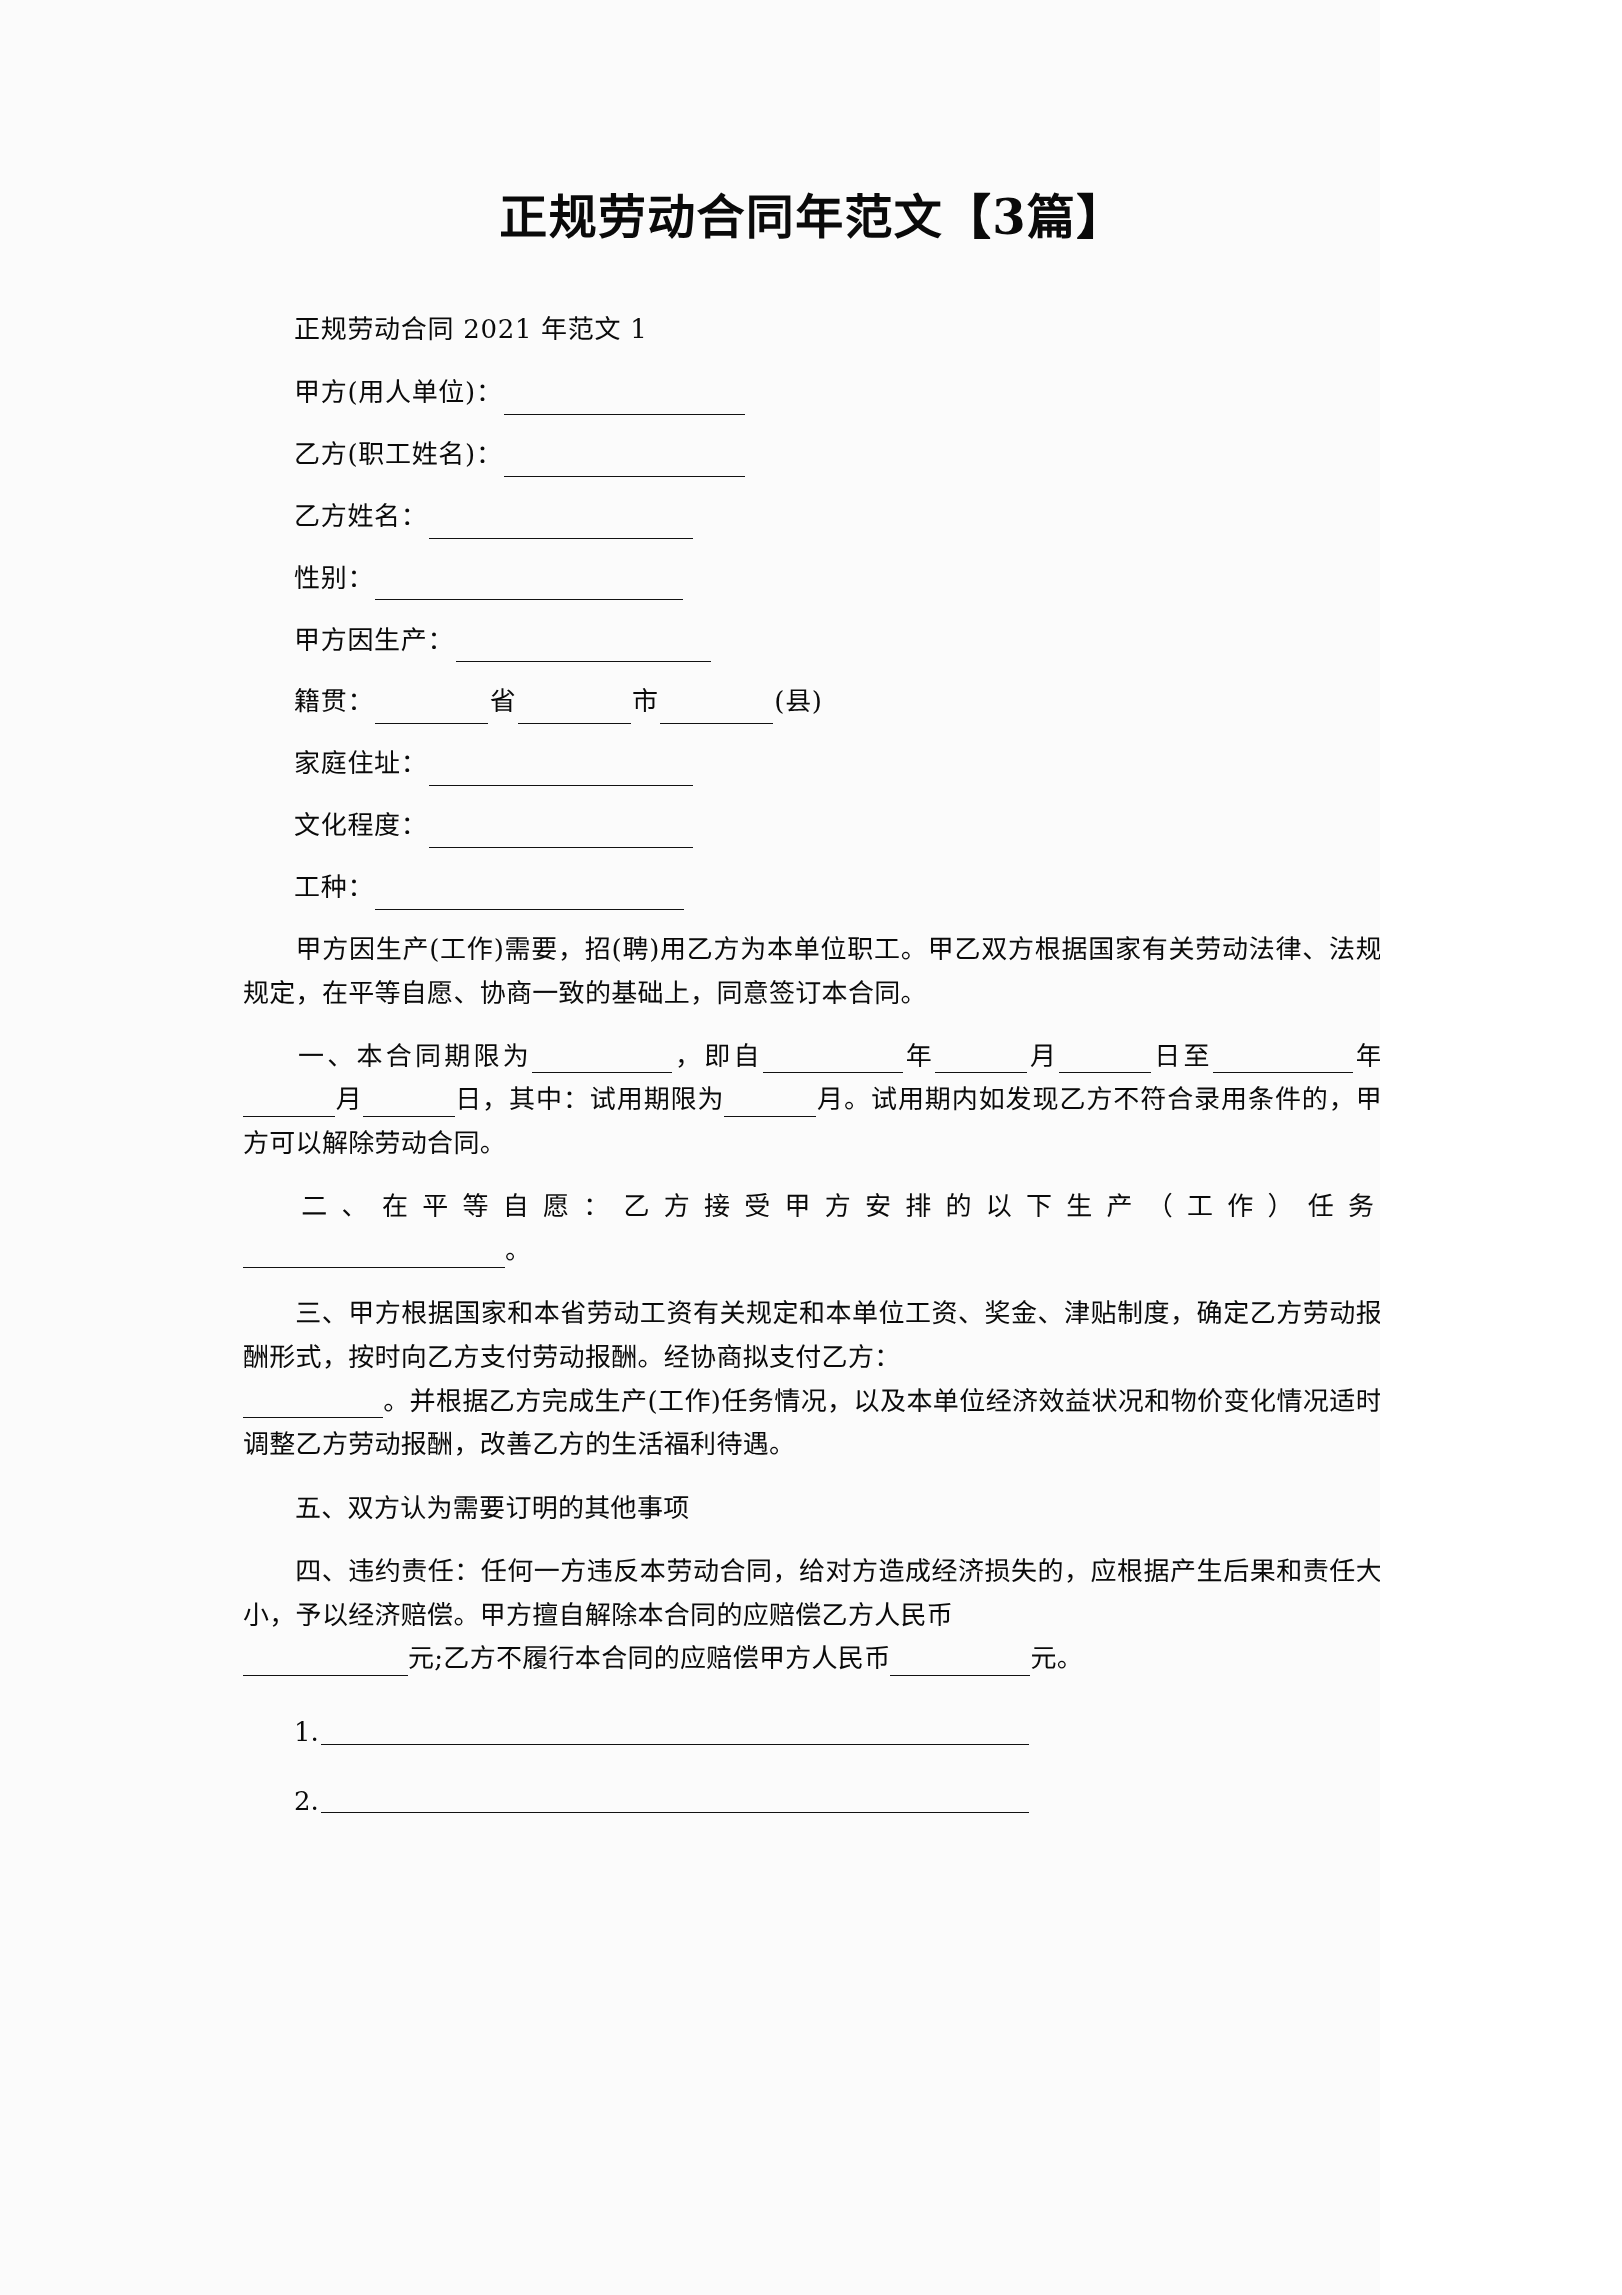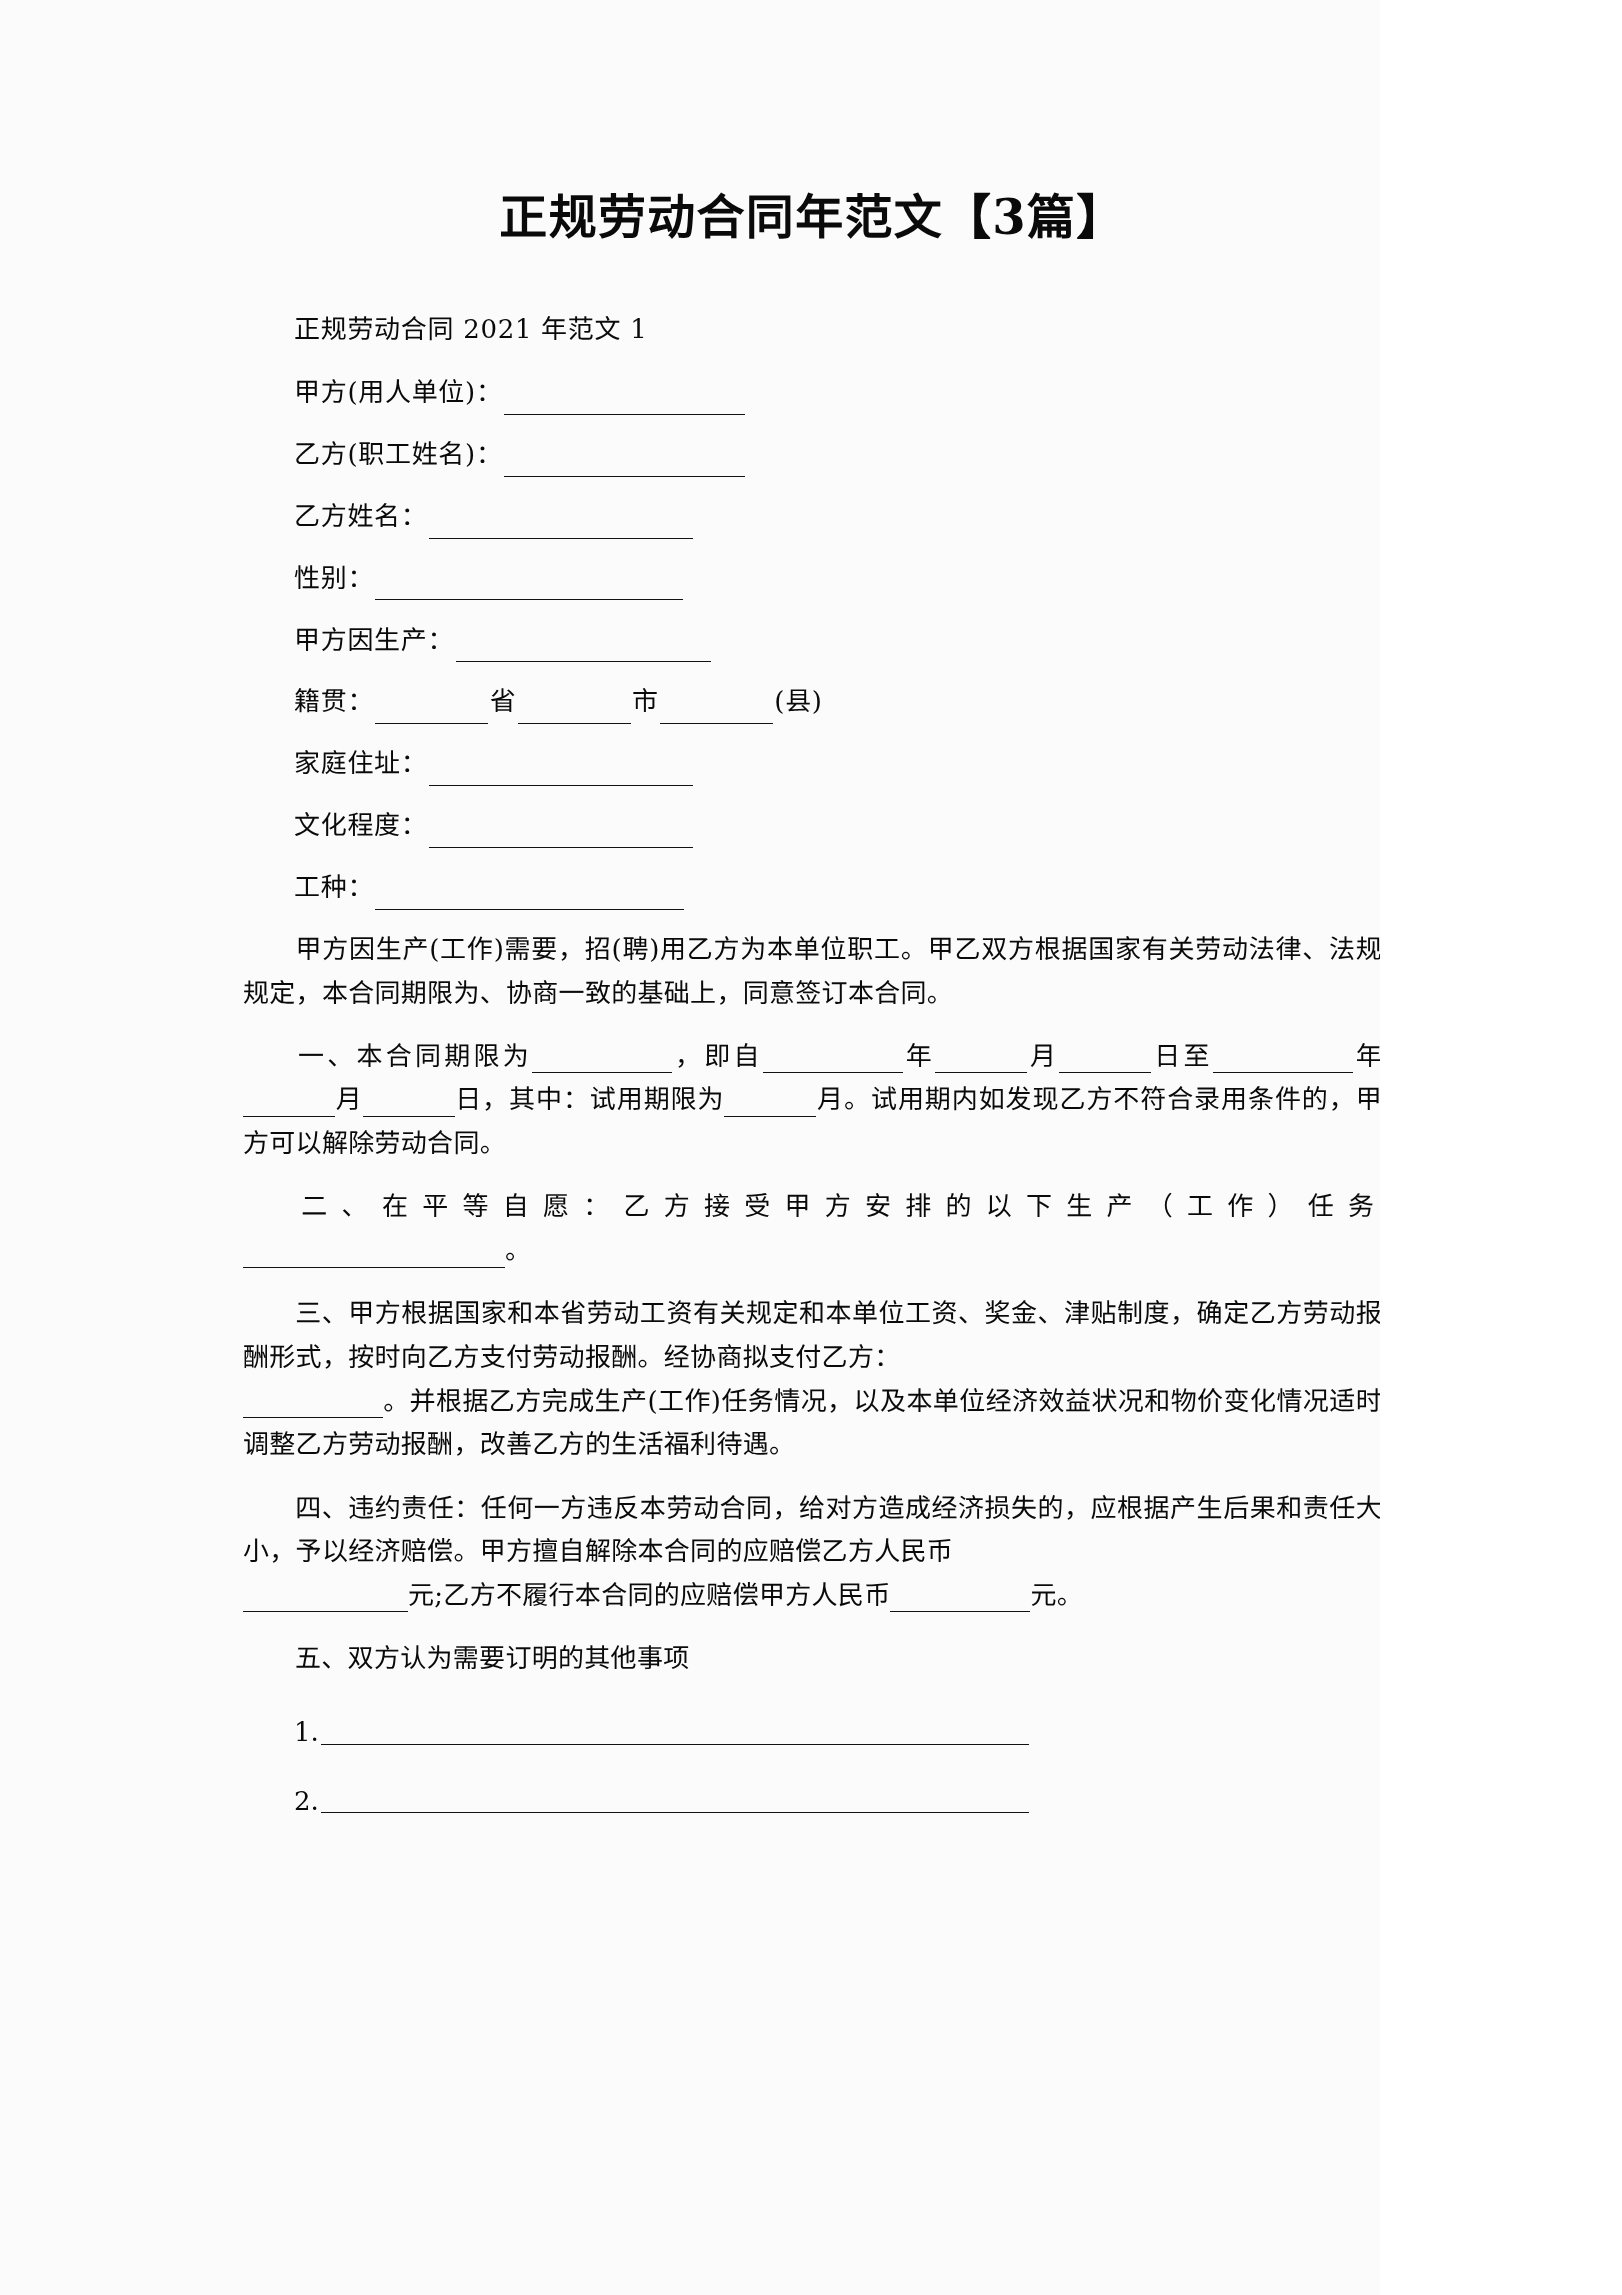--- a/index.html
+++ b/index.html
@@ -187,41 +187,41 @@
       </li>
 
       <li class="field-row">
         <span class="field-label">工种：</span>
         <span class="rule" style="width:309px"></span>
       </li>
 
     </ul>
 
     <p class="para first-body">
-      <span class="indent"></span><span>甲方因生产(工作)需要，招(聘)用乙方为本单位职工。甲乙双方根据国家有关劳动法律、法规规定，本合同期限为、协商一致的基础上，同意签订本合同。</span>
+      <span class="indent"></span><span>甲方因生产(工作)需要，招(聘)用乙方为本单位职工。甲乙双方根据国家有关劳动法律、法规规定，在平等自愿、协商一致的基础上，同意签订本合同。</span>
     </p>
 
     <p class="para">
       <span class="indent"></span><span>一、本合同期限为</span><span class="inline-rule ir-lg"></span><span>，即自</span><span class="inline-rule ir-lg"></span><span>年</span><span class="inline-rule ir-sm"></span><span>月</span><span class="inline-rule ir-sm"></span><span>日至</span><span class="inline-rule ir-lg"></span><span>年</span><span class="inline-rule ir-sm"></span><span>月</span><span class="inline-rule ir-sm"></span><span>日，其中：试用期限为</span><span class="inline-rule ir-sm"></span><span>月。试用期内如发现乙方不符合录用条件的，甲方可以解除劳动合同。</span>
     </p>
 
     <p class="para tracked">
       <span class="indent"></span><span>二、在平等自愿：乙方接受甲方安排的以下生产（工作）任务</span><span class="inline-rule" style="width:262px;margin-left:0"></span><span>。</span>
     </p>
 
     <p class="para">
       <span class="indent"></span><span>三、甲方根据国家和本省劳动工资有关规定和本单位工资、奖金、津贴制度，确定乙方劳动报酬形式，按时向乙方支付劳动报酬。经协商拟支付乙方：</span><br><span class="inline-rule ir-lg"></span><span>。并根据乙方完成生产(工作)任务情况，以及本单位经济效益状况和物价变化情况适时调整乙方劳动报酬，改善乙方的生活福利待遇。</span>
     </p>
 
     <p class="para">
+      <span class="indent"></span><span>五、双方认为需要订明的其他事项</span>
+    </p>
+
+    <p class="para">
       <span class="indent"></span><span>四、违约责任：任何一方违反本劳动合同，给对方造成经济损失的，应根据产生后果和责任大小，予以经济赔偿。甲方擅自解除本合同的应赔偿乙方人民币</span><br><span class="inline-rule ir-xl"></span><span>元;乙方不履行本合同的应赔偿甲方人民币</span><span class="inline-rule ir-lg"></span><span>元。</span>
-    </p>
-
-    <p class="para">
-      <span class="indent"></span><span>五、双方认为需要订明的其他事项</span>
     </p>
 
     <div class="blank-item">
       <span class="num">1.</span>
       <span class="long-rule"></span>
     </div>
 
     <div class="blank-item">
       <span class="num">2.</span>
       <span class="long-rule"></span>

